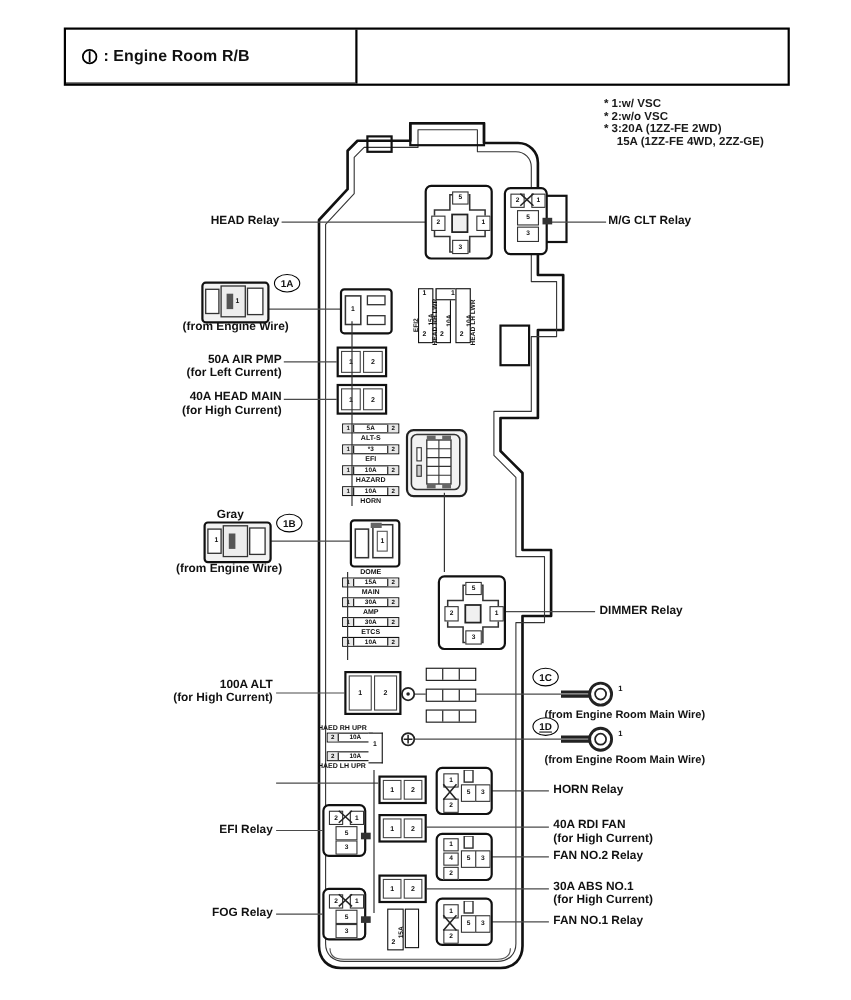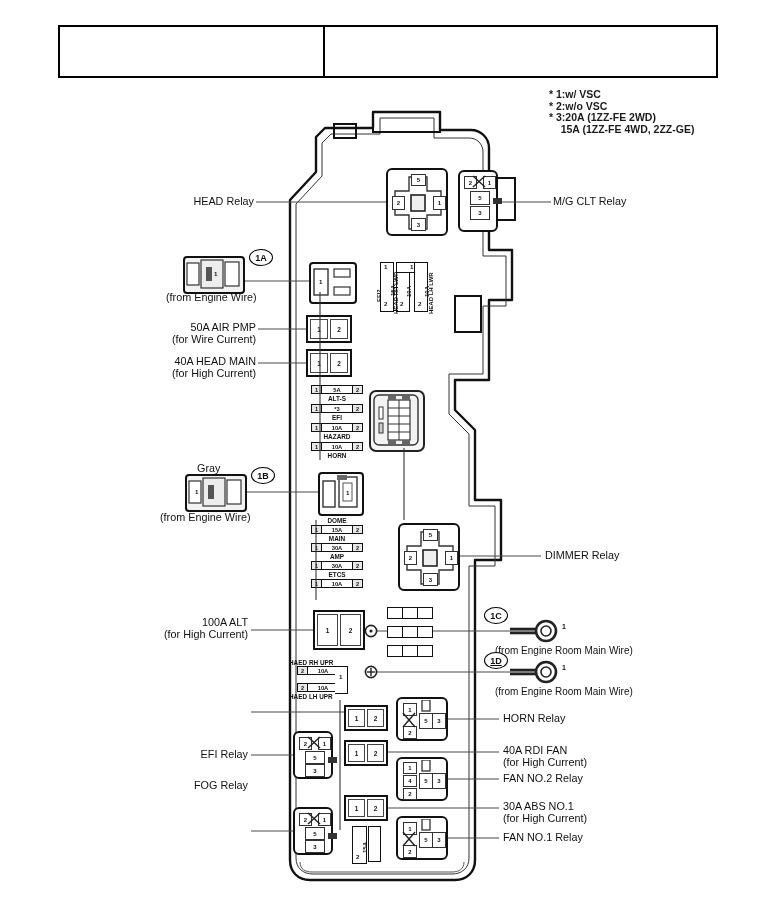--- a/index.html
+++ b/index.html
@@ -25,21 +25,21 @@
     font-size:15px;font-weight:bold;}
   .sym{display:inline-block;width:22px;text-align:center;margin-right:2px;}
   .sym svg{display:block;margin:0 auto;}
 
   
   .notes{position:absolute;left:549px;top:89px;font-size:10.5px;
     line-height:11.6px;font-weight:bold;color:#1a1a1a;white-space:pre;}
 
   
   .lbl{position:absolute;font-size:10.8px;line-height:11.6px;
-    font-weight:normal;color:#111;white-space:pre;}
+    font-weight:bold;color:#111;white-space:pre;}
   .lbl.r{text-align:right;}
   .tiny{position:absolute;font-size:6.2px;font-weight:bold;line-height:6.6px;
     white-space:pre;color:#111;}
   .vtiny{position:absolute;font-size:6px;font-weight:bold;color:#111;
     white-space:nowrap;transform-origin:0 0;transform:rotate(-90deg);}
 
   
   .badge{position:absolute;width:22px;height:15px;border:1.6px solid #000;
     border-radius:50%;font-size:9px;font-weight:bold;display:flex;
     align-items:center;justify-content:center;background:#fff;}
@@ -80,20 +80,29 @@
   
   .eyelet{position:absolute;}
 </style>
 </head>
 <body>
 
 <div id="stage">
 
   <div class="legend">
     <div class="legend-left">
+      <div class="legend-row top">
+        <span class="sym">
+          <svg width="15" height="15" viewBox="0 0 15 15">
+            <circle cx="7.5" cy="7.5" r="6.2" fill="none" stroke="#000" stroke-width="1.6"></circle>
+            <line x1="7.5" y1="2.6" x2="7.5" y2="12.4" stroke="#000" stroke-width="1.6"></line>
+          </svg>
+        </span>
+        <span>: Engine Room R/B</span>
+      </div>
     </div>
   </div>
 
   <div class="notes">* 1:w/ VSC
 * 2:w/o VSC
 * 3:20A (1ZZ-FE 2WD)
     15A (1ZZ-FE 4WD, 2ZZ-GE)</div>
 
   <svg width="774" height="909" style="position:absolute;left:0;top:0;pointer-events:none">
 
@@ -143,38 +152,38 @@
     </g>
   </svg>
 
   <div class="lbl r" style="left:96px;top:196px;width:158px;">HEAD Relay</div>
 
   <div class="lbl" style="left:553px;top:196px;text-align:right;">M/G CLT Relay</div>
 
   <div class="lbl" style="left:166px;top:292px;">(from Engine Wire)</div>
 
   <div class="lbl r" style="left:96px;top:322px;width:160px;">50A AIR PMP
-(for Wire Current)</div>
+(for Left Current)</div>
 
   <div class="lbl r" style="left:96px;top:356px;width:160px;">40A HEAD MAIN
 (for High Current)</div>
 
   <div class="lbl" style="left:197px;top:463px;">Gray</div>
 
   <div class="lbl" style="left:160px;top:512px;">(from Engine Wire)</div>
 
   <div class="lbl" style="left:545px;top:550px;">DIMMER Relay</div>
 
   <div class="lbl r" style="left:90px;top:617px;width:158px;">100A ALT
 (for High Current)</div>
 
 
   <div class="lbl r" style="left:120px;top:749px;width:128px;">EFI Relay</div>
 
-  <div class="lbl r" style="left:120px;top:780px;width:128px;">FOG Relay</div>
+  <div class="lbl r" style="left:120px;top:825px;width:128px;">FOG Relay</div>
 
   <div class="lbl" style="left:503px;top:713px;">HORN Relay</div>
 
   <div class="lbl" style="left:503px;top:745px;">40A RDI FAN
 (for High Current)</div>
 
   <div class="lbl" style="left:503px;top:773px;">FAN NO.2 Relay</div>
 
   <div class="lbl" style="left:503px;top:801px;">30A ABS NO.1
 (for High Current)</div>

